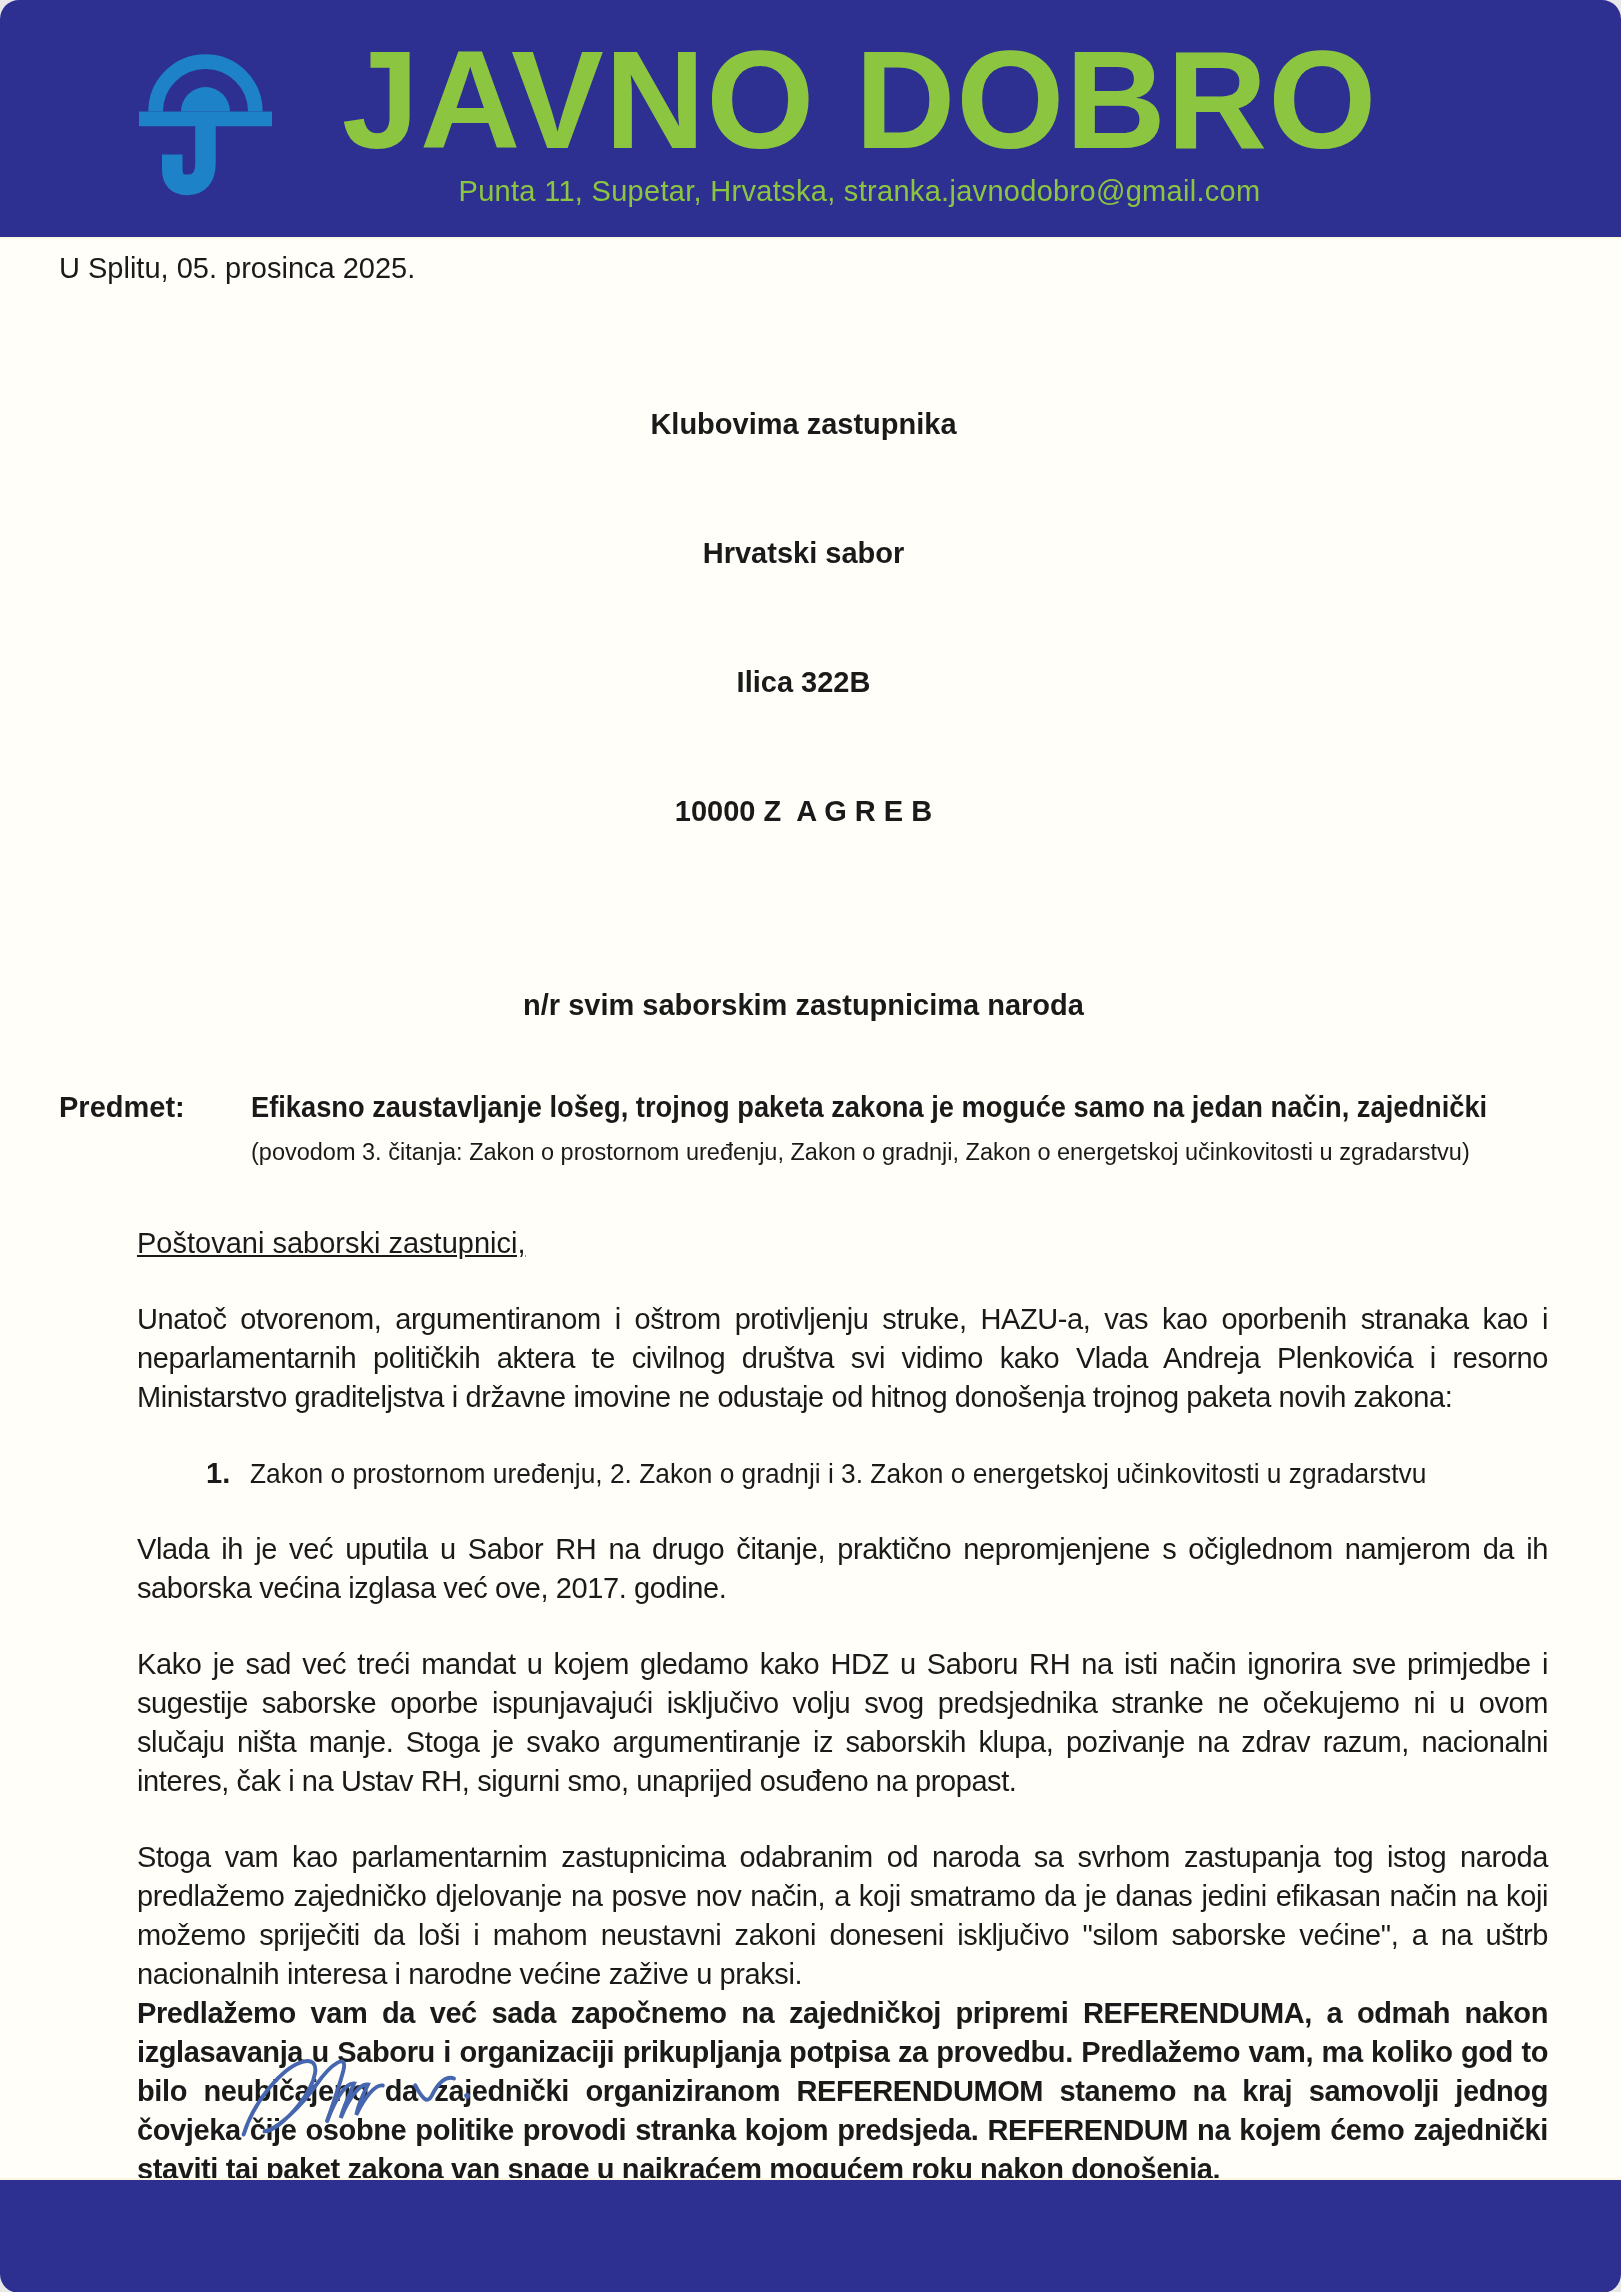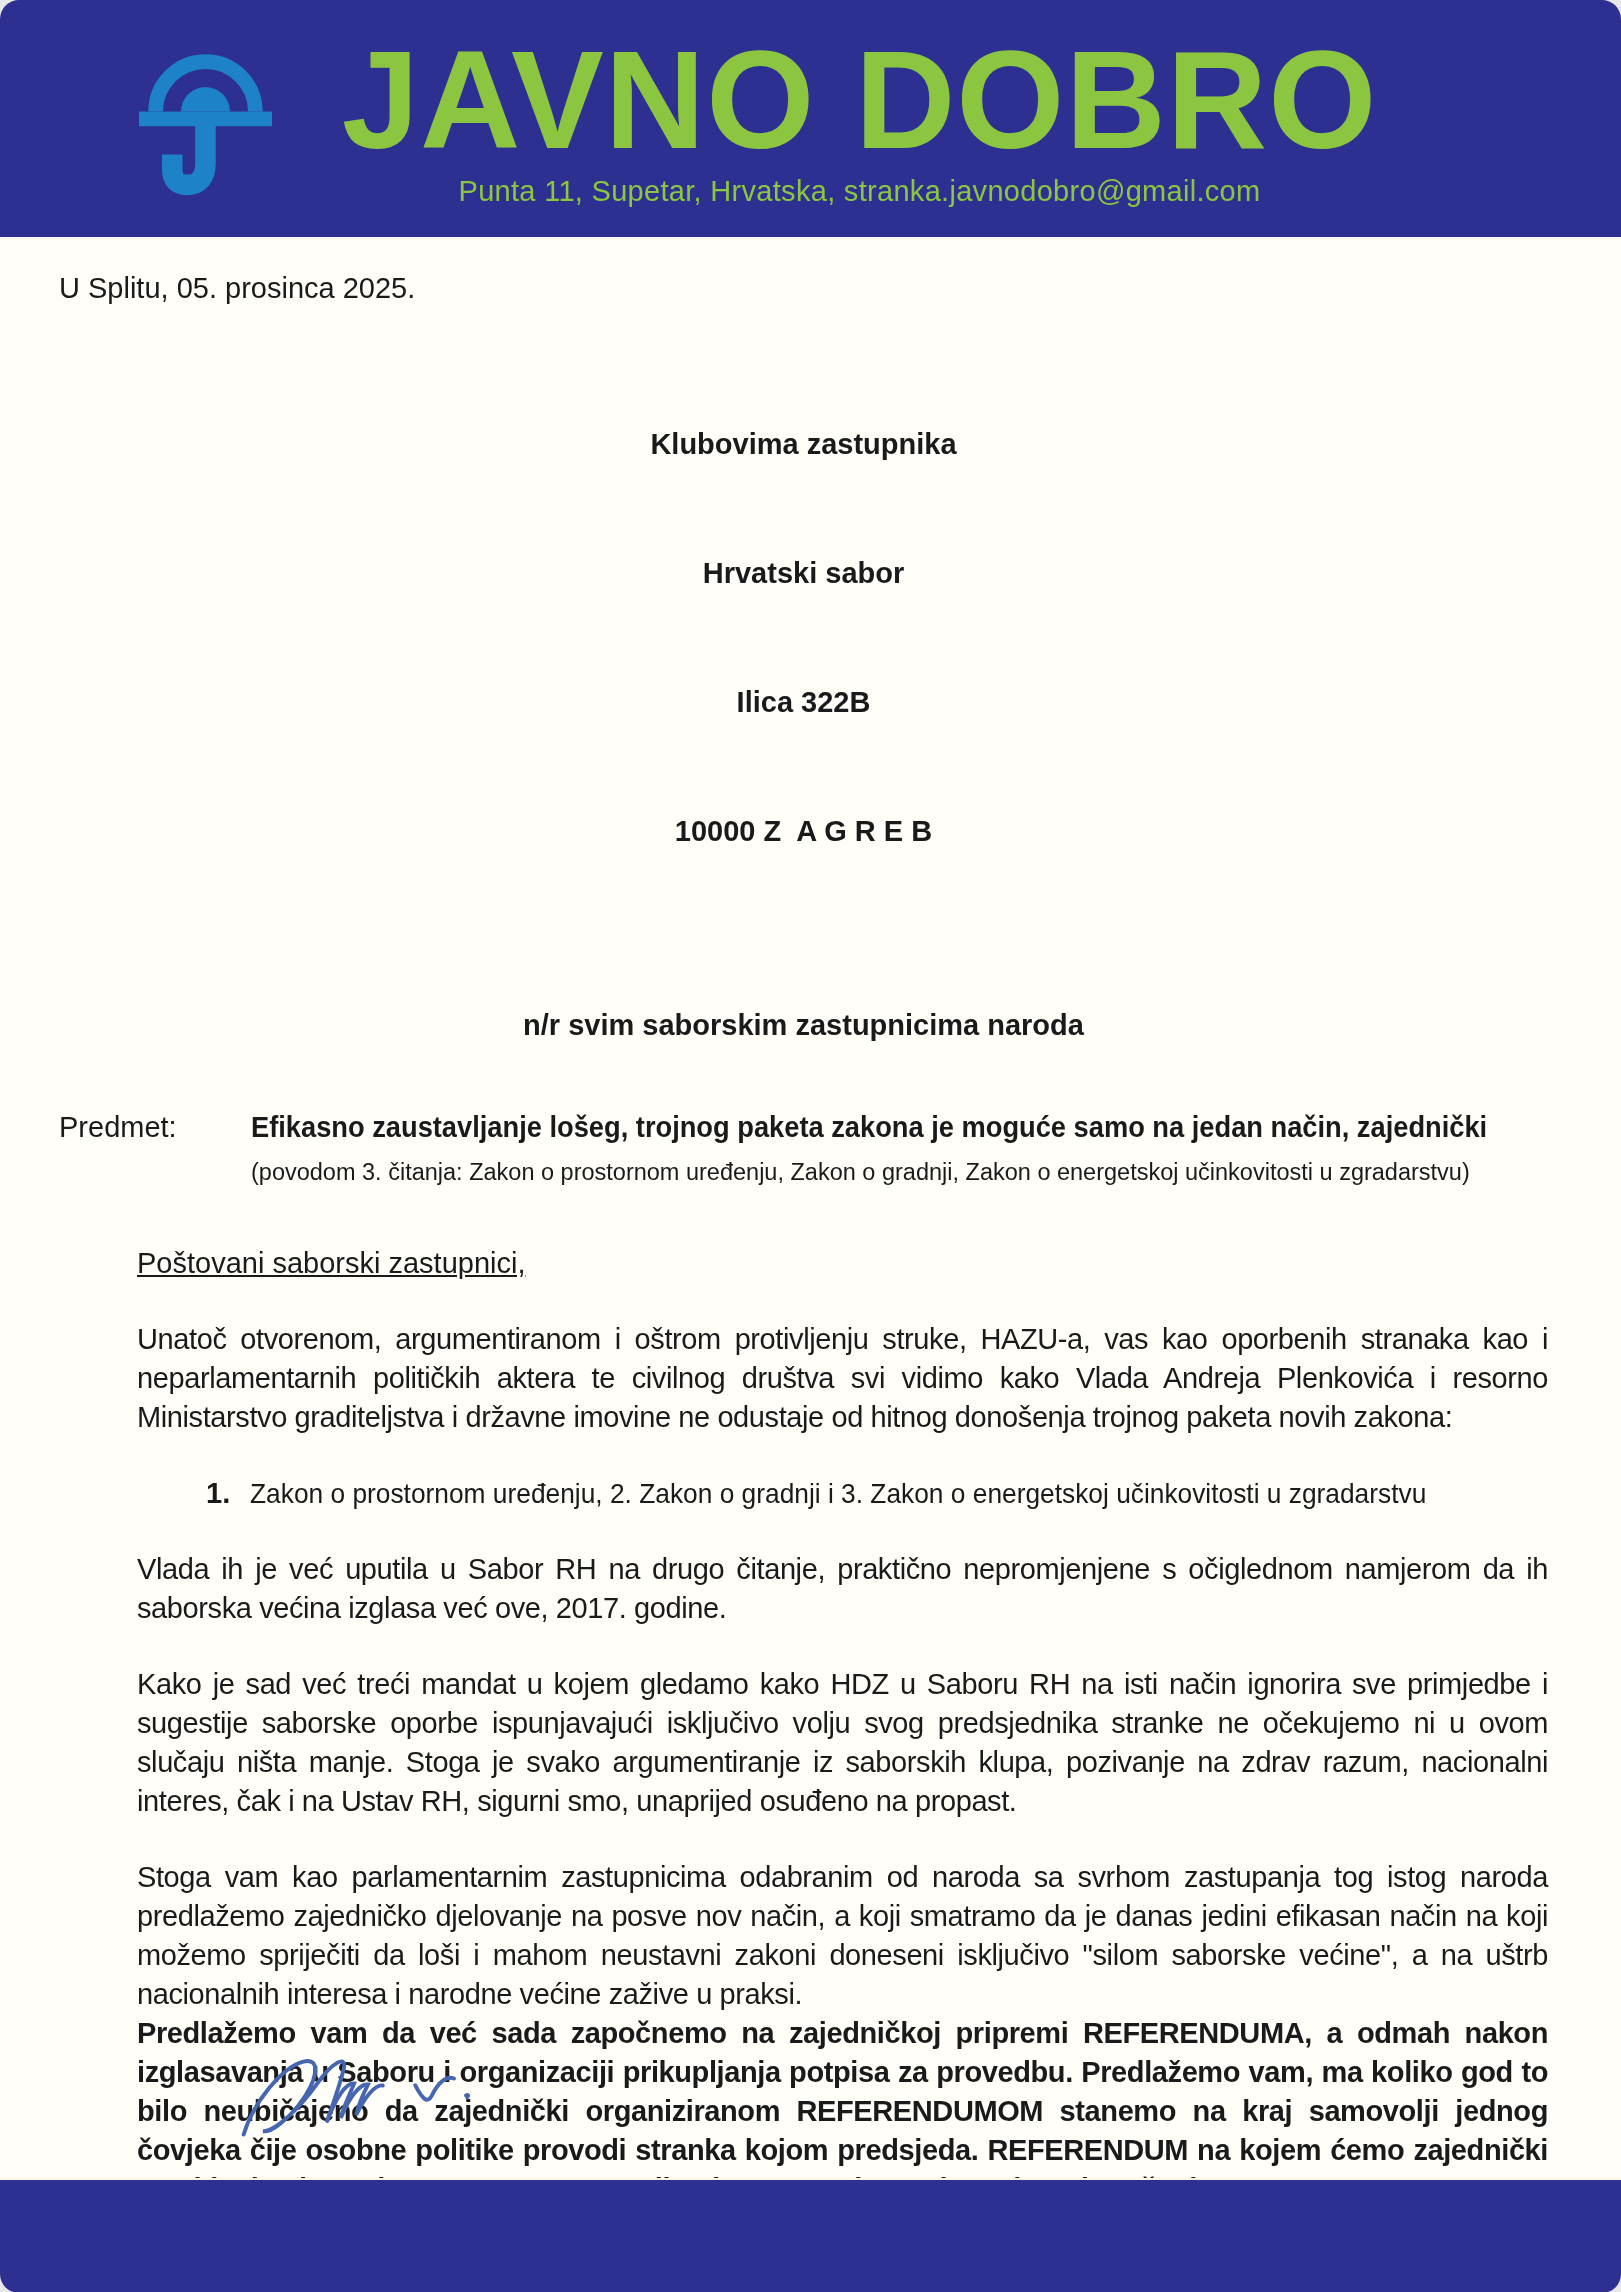--- a/index.html
+++ b/index.html
@@ -22,25 +22,25 @@
   .header-text{position:absolute;left:157px;right:59px;top:29px;text-align:center;}
   .brand-title{
     font-size:139px;line-height:1.02;font-weight:bold;
     color:var(--c-green);letter-spacing:1px;white-space:nowrap;
   }
   .brand-address{
     margin-top:3.9px;font-size:29px;color:var(--c-green);letter-spacing:0.3px;
   }
   
   .letter{position:absolute;top:242px;left:59px;right:73px;font-size:29px;line-height:39px;}
-  .date-line{margin-top:27px;}
+  .date-line{margin-top:7px;}
   .recipient{margin-top:29px;text-align:center;font-weight:bold;line-height:43px;white-space:pre-wrap;}
   .attention{margin-top:67px;text-align:center;font-weight:bold;}
   .subject{margin-top:63px;display:flex;align-items:flex-start;}
-  .subject-label{flex:0 0 192px;font-weight:normal;}
+  .subject-label{flex:0 0 192px;font-weight:bold;}
   .subject-body{flex:1;}
   .subject-title{
     font-weight:bold;white-space:nowrap;font-size:29px;
     transform:scaleX(.94);transform-origin:left top;
   }
   .subject-subtitle{margin-top:5.9px;font-size:23.5px;}
   .content{margin-left:78px;}
   .salutation{margin-top:52px;text-decoration:underline;}
   .para{margin-top:37px;text-align:justify;letter-spacing:-0.4px;}
   .para.tight{margin-top:0;}

